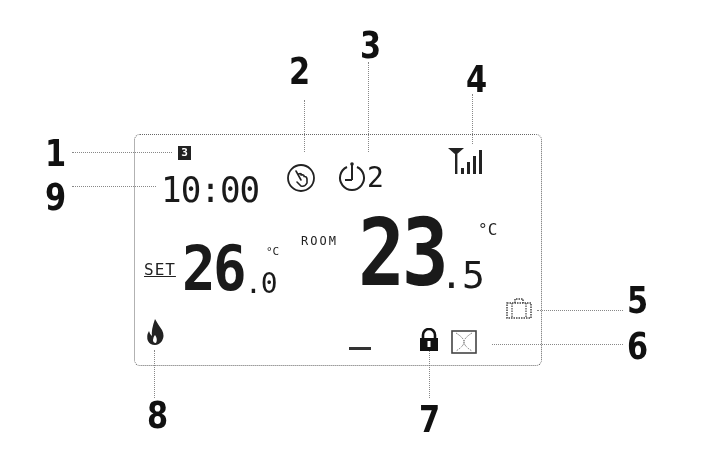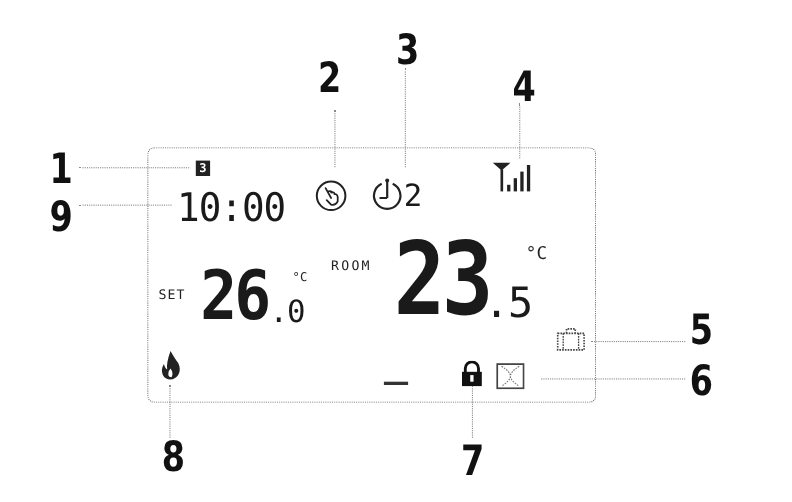--- a/index.html
+++ b/index.html
@@ -62,21 +62,21 @@
   <svg width="42" height="30" viewBox="0 0 42 30">
     <polygon points="2,2 18,2 10,9" fill="#222"></polygon>
     <rect x="9" y="8" width="2.4" height="20" fill="#222"></rect>
     <rect x="15" y="22" width="3" height="6" fill="#222"></rect>
     <rect x="21" y="16" width="3" height="12" fill="#222"></rect>
     <rect x="27" y="10" width="3" height="18" fill="#222"></rect>
     <rect x="33" y="4" width="3" height="24" fill="#222"></rect>
   </svg>
 </div>
 
-<div class="lbl" style="left:144px;top:262px;font-size:12px;letter-spacing:1px;">SET</div>
+<div class="lbl" style="left:144px;top:262px;font-size:16px;letter-spacing:1px;text-decoration:underline;">SET</div>
 <div class="seg" style="left:182px;top:238px;font-size:62px;font-weight:bold;transform:scaleX(0.9);transform-origin:left top;letter-spacing:-3px;">26</div>
 <div class="seg" style="left:245px;top:270px;font-size:28px;">.0</div>
 <div class="lbl" style="left:266px;top:246px;font-size:11px;">°C</div>
 
 <div class="lbl" style="left:301px;top:235px;font-size:12px;letter-spacing:2px;">ROOM</div>
 <div class="seg" style="left:358px;top:208px;font-size:92px;font-weight:bold;transform:scaleX(0.85);transform-origin:left top;letter-spacing:-4px;">23</div>
 <div class="seg" style="left:440px;top:256px;font-size:38px;">.5</div>
 <div class="lbl" style="left:478px;top:222px;font-size:16px;">°C</div>
 
 <div class="abs" style="left:505px;top:296px;width:28px;height:24px;">

